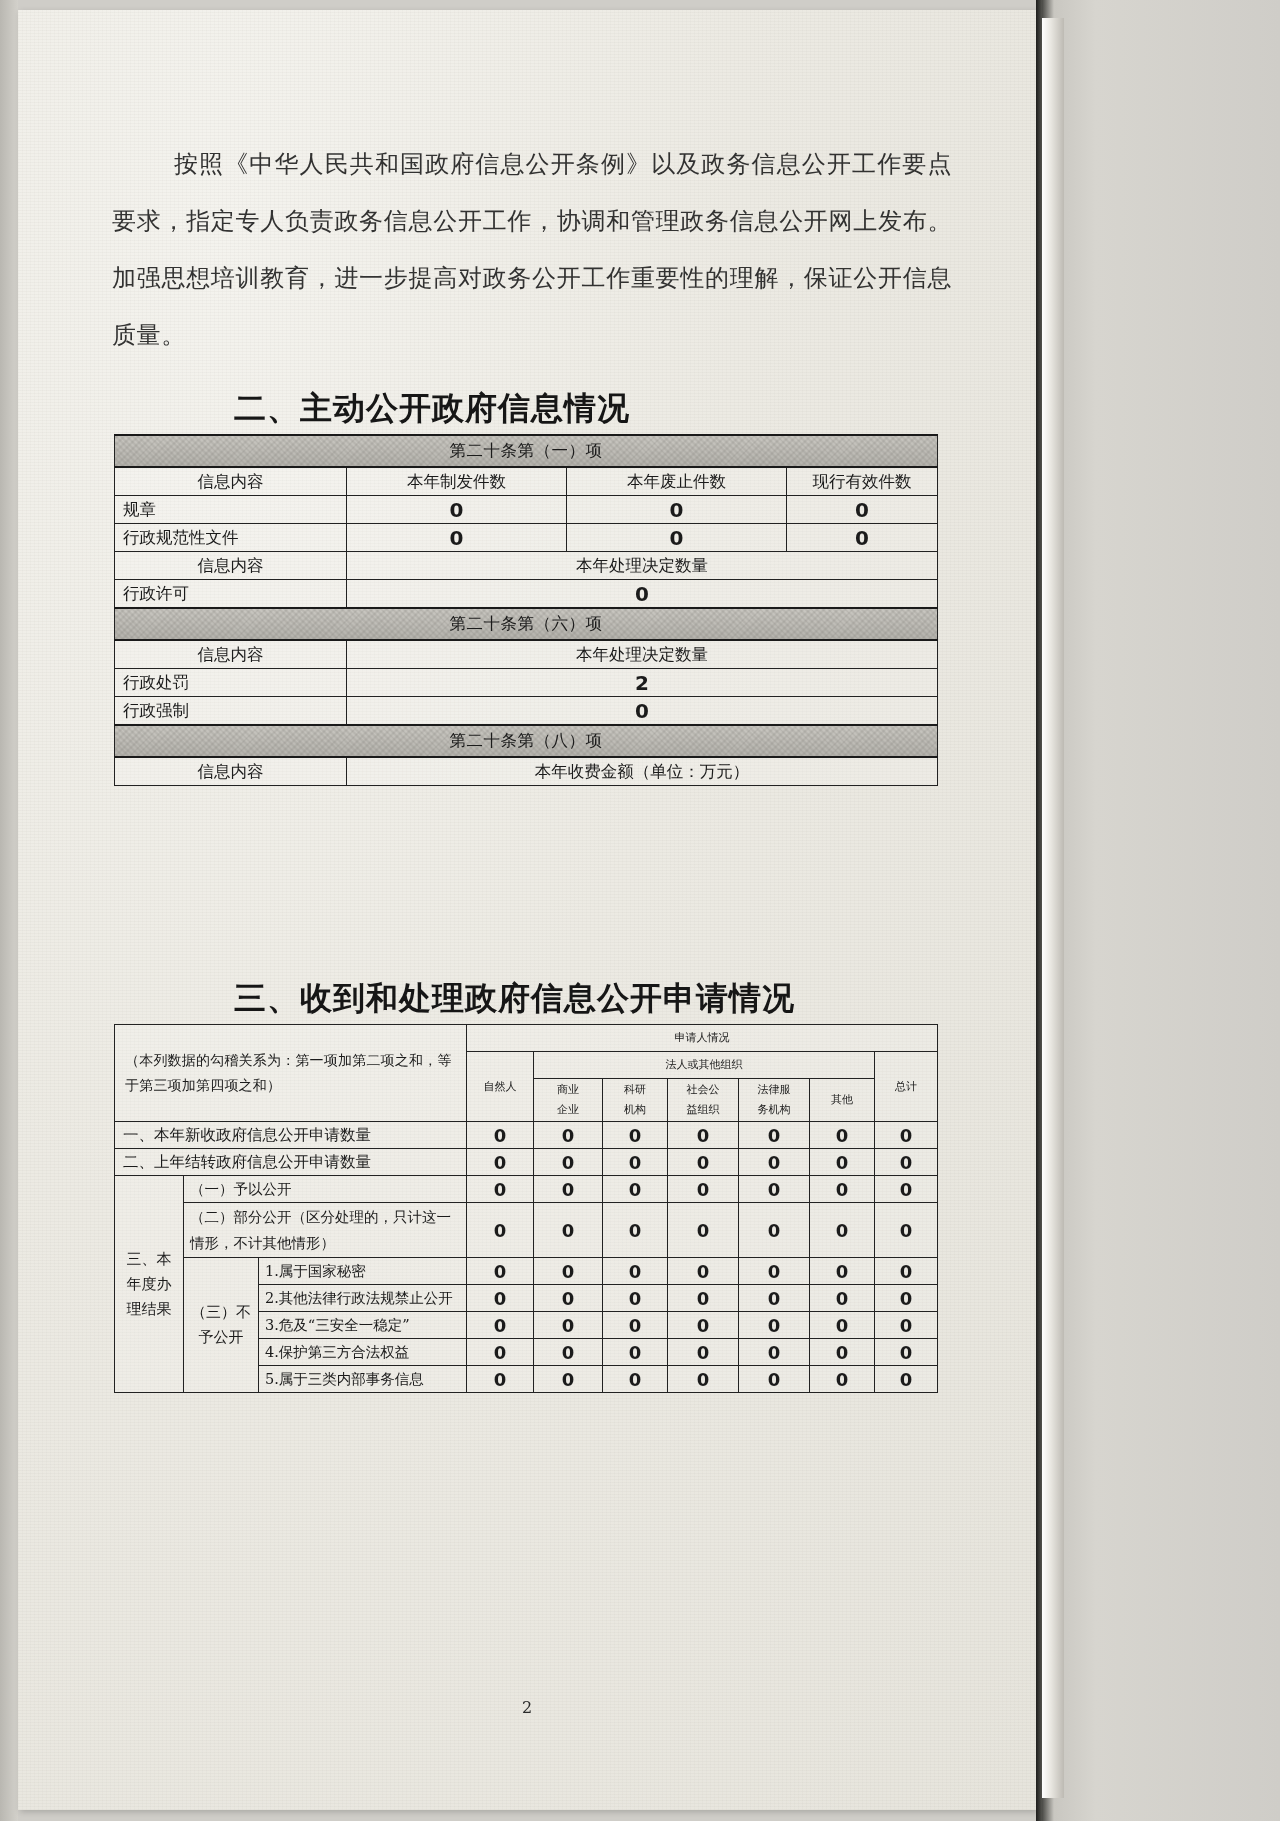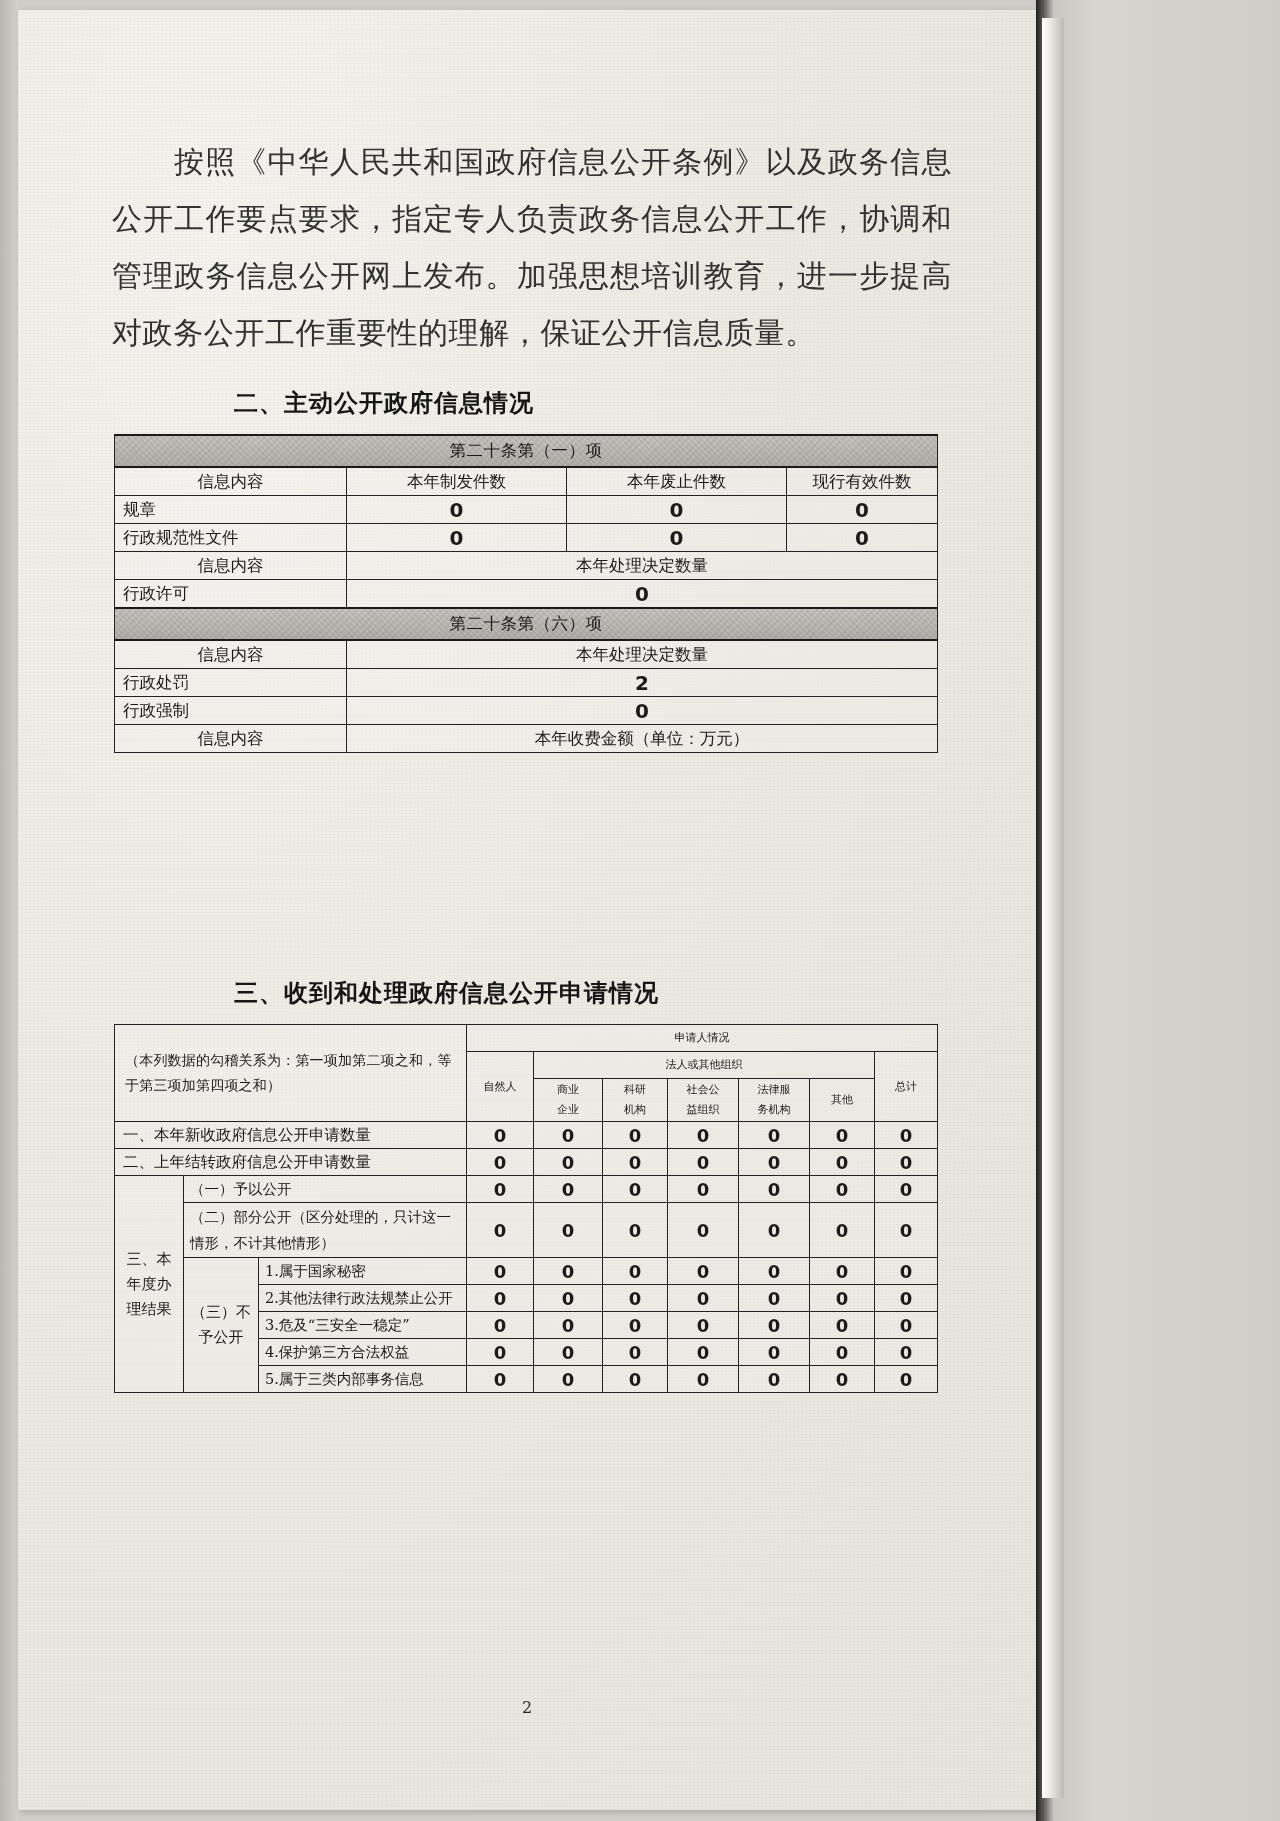--- a/index.html
+++ b/index.html
@@ -40,33 +40,33 @@
     background:linear-gradient(90deg,#ffffff,#e9e7e1 40%,#bdbab3);
   }
   .leftedge{
     position:absolute;left:0;top:0;width:18px;height:1821px;
     background:linear-gradient(90deg,#b9b7b1,#d3d1cb);
   }
 
   
   .para{
     position:absolute;left:94px;top:126px;width:840px;
-    font-size:30px;line-height:57px;
+    font-size:24px;line-height:57px;
     color:#232323;
     text-align:justify;
     letter-spacing:.6px;
-    font-family:Liberation Mono, monospace;
+    font-family:Liberation Serif, serif;
     text-indent:62px;
     opacity:.92;
   }
   
   .h2{
     position:absolute;
     font-family:"DejaVu Sans","Liberation Sans",sans-serif;
-    font-weight:bold;font-size:24px;color:#161616;
+    font-weight:bold;font-size:32px;color:#161616;
     letter-spacing:1px;
   }
   #heading-two{left:216px;top:377px;}
   #heading-three{left:216px;top:967px;}
 
   
   table{border-collapse:collapse;position:absolute;}
   td,th{
     border:1px solid #222;
     font-weight:normal;
@@ -184,20 +184,23 @@
     <tr>
       <td class="lbl">行政处罚</td>
       <td class="val" colspan="3">2</td>
     </tr>
     <tr>
       <td class="lbl">行政强制</td>
       <td class="val" colspan="3">0</td>
     </tr>
 
     <tr>
+      <td class="band" colspan="4">第二十条第（八）项</td>
+    </tr>
+    <tr>
       <td class="colhead">信息内容</td>
       <td class="colhead" colspan="3">本年收费金额（单位：万元）</td>
     </tr>
   </tbody>
     </table>
 
   <div class="h2" id="heading-three">三、收到和处理政府信息公开申请情况</div>
 
   <table class="tbl2">
 

